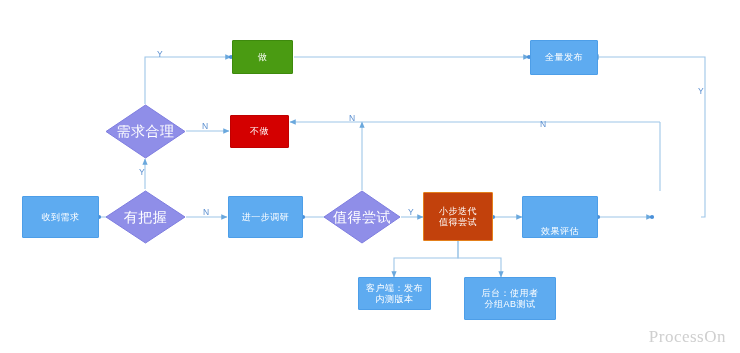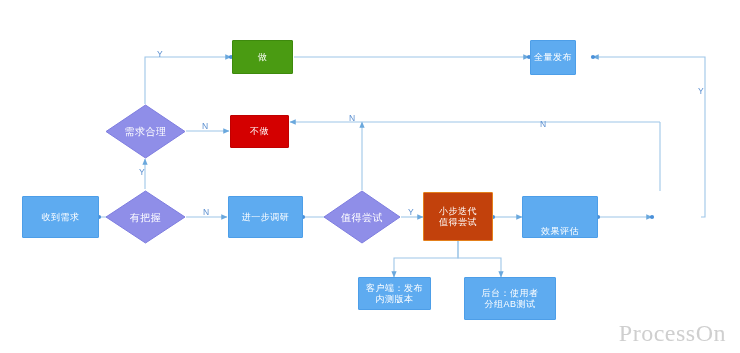--- a/index.html
+++ b/index.html
@@ -29,36 +29,36 @@
   .rect.blue{background:#5eabf0;border-color:#4d9ee8;}
   .rect.green{background:#4a9b12;border-color:#3e8a0d;}
   .rect.red{background:#d40000;border-color:#c00000;}
   .rect.orange{background:#c2410c;border-color:#e4801b;}
 
   .diamond{background:transparent;border:none;}
   .diamond .dshape{
     position:absolute;left:0;top:0;width:100%;height:100%;
   }
   .diamond .dlabel{
-    position:relative;z-index:2;color:#fff;font-size:10px;letter-spacing:.5px;
+    position:relative;z-index:2;color:#fff;font-size:14px;letter-spacing:.5px;
   }
 
   .elabel{
     position:absolute;
     color:#5b8fd0;
     font-size:8.5px;
     font-family:"Liberation Sans","DejaVu Sans",sans-serif;
     letter-spacing:.3px;
   }
 
   #watermark{
     position:absolute;
     right:14px;bottom:6px;
     font-family:"Liberation Serif","DejaVu Serif",serif;
-    font-size:24px;
+    font-size:17px;
     color:#cfcfcf;
     letter-spacing:.5px;
     font-weight:400;
     user-select:none;
     margin-left:8px;
   }
 </style>
 </head>
 <body>
 
@@ -158,21 +158,21 @@
   </div>
 
   <div class="node rect red" style="left:230px;top:115px;width:59px;height:33px;font-family:Liberation Serif, serif;">
     <span>不做</span>
   </div>
 
   <div class="node rect green" style="left:232px;top:40px;width:61px;height:34px;">
     <span>做</span>
   </div>
 
-  <div class="node rect blue" style="left:530px;top:40px;width:46px;height:35px;">
+  <div class="node rect blue" style="left:530px;top:40px;width:68px;height:35px;">
     <span>全量发布</span>
   </div>
 
   <div class="node rect blue" style="left:358px;top:277px;width:73px;height:33px;flex-direction:column;">
     <span>客户端：发布</span>
     <span>内测版本</span>
   </div>
 
   <div class="node rect blue" style="left:464px;top:277px;width:92px;height:43px;flex-direction:column;">
     <span>后台：使用者</span>

